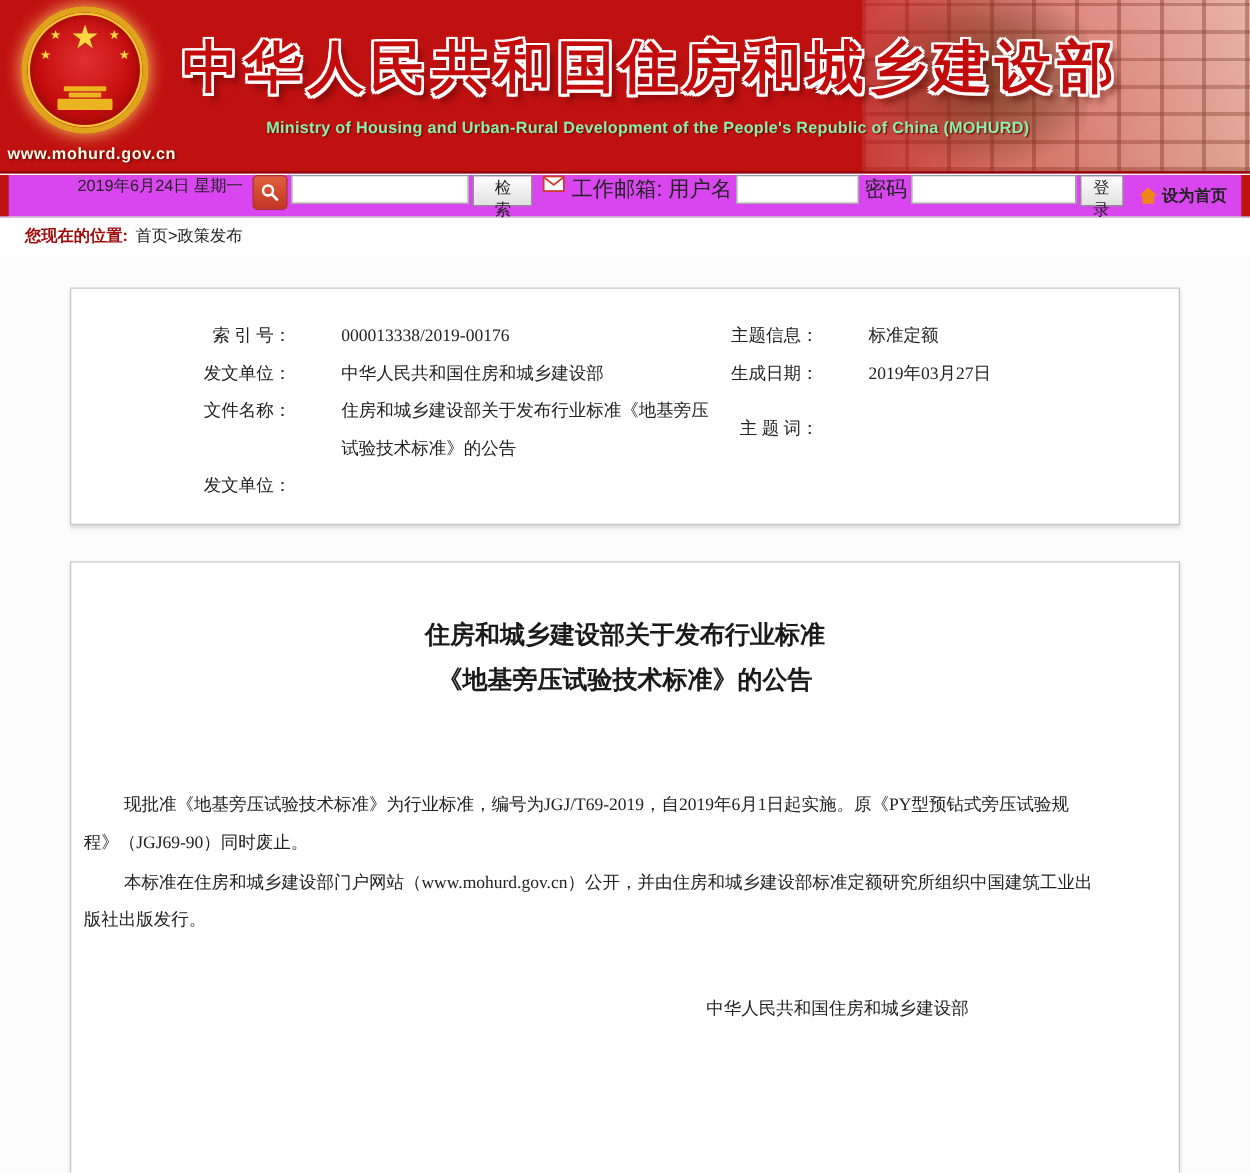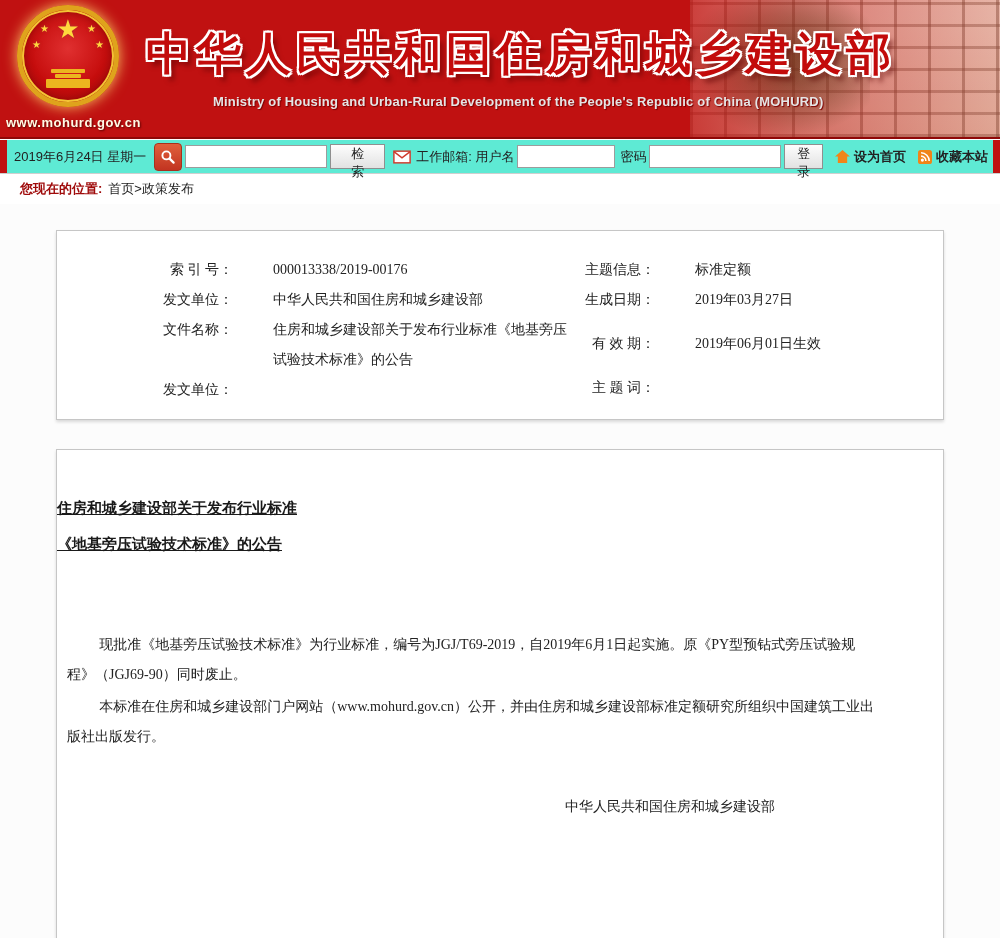--- a/index.html
+++ b/index.html
@@ -45,46 +45,46 @@
   .site-url{position:absolute;left:6px;top:115px;width:124px;text-align:right;z-index:3;
     color:#fffbe6;font-weight:bold;font-size:13px;letter-spacing:.5px;text-shadow:1px 1px 2px #5c0202;}
   .banner-title{
     position:absolute;left:146px;top:24px;z-index:3;white-space:nowrap;
     font-size:45px;font-weight:800;letter-spacing:5px;color:#c30b0b;
     text-shadow:-2px 0 0 #fff,2px 0 0 #fff,0 -2px 0 #fff,0 2px 0 #fff,
                 -2px -2px 0 #fff,2px 2px 0 #fff,-2px 2px 0 #fff,2px -2px 0 #fff,
                 5px 6px 5px rgba(90,0,0,.55);
   }
   .banner-subtitle{position:absolute;left:213px;top:94px;z-index:3;font-size:13px;font-weight:bold;
-    color:#e5e5e5;text-shadow:1px 1px 1px #7a0000;letter-spacing:.2px;}
+    color:#86efac;text-shadow:1px 1px 1px #7a0000;letter-spacing:.2px;}
   
   .toolbar{
-    position:relative;height:33px;background:#5eead4;display:flex;align-items:center;
-    border-top:1px solid #ffffff;border-bottom:1px solid #cfcfcf;
+    position:relative;height:33px;background:#d946ef;display:flex;
+    border-top:1px solid #ffffff;border-bottom:1px solid #cfcfcf;padding-left:48px;
   }
   .edge-red{position:absolute;top:0;width:7px;height:33px;background:#c01111;}
   .edge-red.left{left:0;}
   .edge-red.right{right:0;}
   .tb-date{margin-left:14px;font-size:13px;color:#222;white-space:nowrap;}
   .search-icon-btn{
     width:28px;height:28px;margin-left:8px;border:1px solid #a8301d;border-radius:4px;
     background:linear-gradient(#e0613c,#c23421);display:flex;align-items:center;justify-content:center;
     padding:0;cursor:pointer;flex:none;
   }
   .tb-input{height:21px;border:1px solid #9c9c9c;background:#fff;margin-left:3px;font-size:13px;padding:0 4px;}
   .tb-input.search{width:132px;}
   .tb-input.user{width:88px;}
   .tb-input.pass{width:122px;}
   .tb-btn{
     height:25px;margin-left:3px;padding:0 10px;font-size:13px;color:#222;cursor:pointer;
     background:linear-gradient(#fdfdfd,#e2e2e2);border:1px solid #8f8f8f;
   }
   .tb-btn.search-btn{width:74px;}
   .mail-icon{margin-left:8px;flex:none;display:flex;}
-  .tb-label{margin-left:5px;font-size:13px;color:#222;white-space:nowrap;}
+  .tb-label{margin-left:5px;font-size:17px;color:#222;white-space:nowrap;}
   .tb-right{margin-left:auto;margin-right:12px;display:flex;align-items:center;font-weight:bold;}
   .home-icon,.rss-icon{display:flex;flex:none;margin-left:12px;}
   .tb-link{font-size:13px;color:#222;text-decoration:none;margin-left:4px;white-space:nowrap;cursor:pointer;}
   
   .breadcrumb{height:30px;display:flex;align-items:center;background:#fff;padding-left:20px;font-size:13px;}
   .crumb-prefix{color:#9f0b0b;font-weight:bold;}
   .crumb-path{color:#222;margin-left:6px;cursor:pointer;}
   
   .doc-box{
     width:888px;margin:0 auto;background:#fff;border:1px solid #c6c6c6;
@@ -97,22 +97,22 @@
   .meta-row{display:flex;line-height:30px;gap:40px;}
   .meta-label{flex:none;text-align:right;white-space:pre;}
   .col-left .meta-label{width:120px;}
   .col-right .meta-label{width:84px;}
   .col-left .meta-value{width:340px;}
   .meta-value{line-height:30px;}
   .rgap{margin-top:14px;}
   
   .article-box{margin-top:29px;padding-top:40px;min-height:500px;}
   .article-title{
-    text-align:left;font-family:"Liberation Serif",serif;font-weight:bold;
-    font-size:15px;line-height:36px;color:#1a1a1a;text-decoration:underline;
+    text-align:center;font-family:"Liberation Serif",serif;font-weight:bold;
+    font-size:20px;line-height:36px;color:#1a1a1a;
   }
   .article-body{margin-top:68px;}
   .article-body p{
     font-family:"Liberation Serif",serif;font-size:14px;line-height:30px;color:#222;
     margin:0 64px 2px 10px;text-indent:2.3em;
   }
   .signature{width:fit-content;margin:46px 168px 0 auto;text-align:center;
     font-family:"Liberation Serif",serif;font-size:14px;color:#222;}
   .sign-date{margin-top:16px;}
 </style>
@@ -212,24 +212,20 @@
     <div class="col-right">
       <div class="meta-row">
         <span class="meta-label">主题信息：</span>
         <span class="meta-value">标准定额</span>
       </div>
       <div class="meta-row">
         <span class="meta-label">生成日期：</span>
         <span class="meta-value">2019年03月27日</span>
       </div>
       <div class="meta-row rgap">
-        <span class="meta-label">有 效 期：</span>
-        <span class="meta-value">2019年06月01日生效</span>
-      </div>
-      <div class="meta-row rgap">
         <span class="meta-label">主 题 词：</span>
         <span class="meta-value"></span>
       </div>
     </div>
   </div>
 </div>
 
 <div class="doc-box article-box">
   <div class="article-title">
     <div>住房和城乡建设部关于发布行业标准</div>

